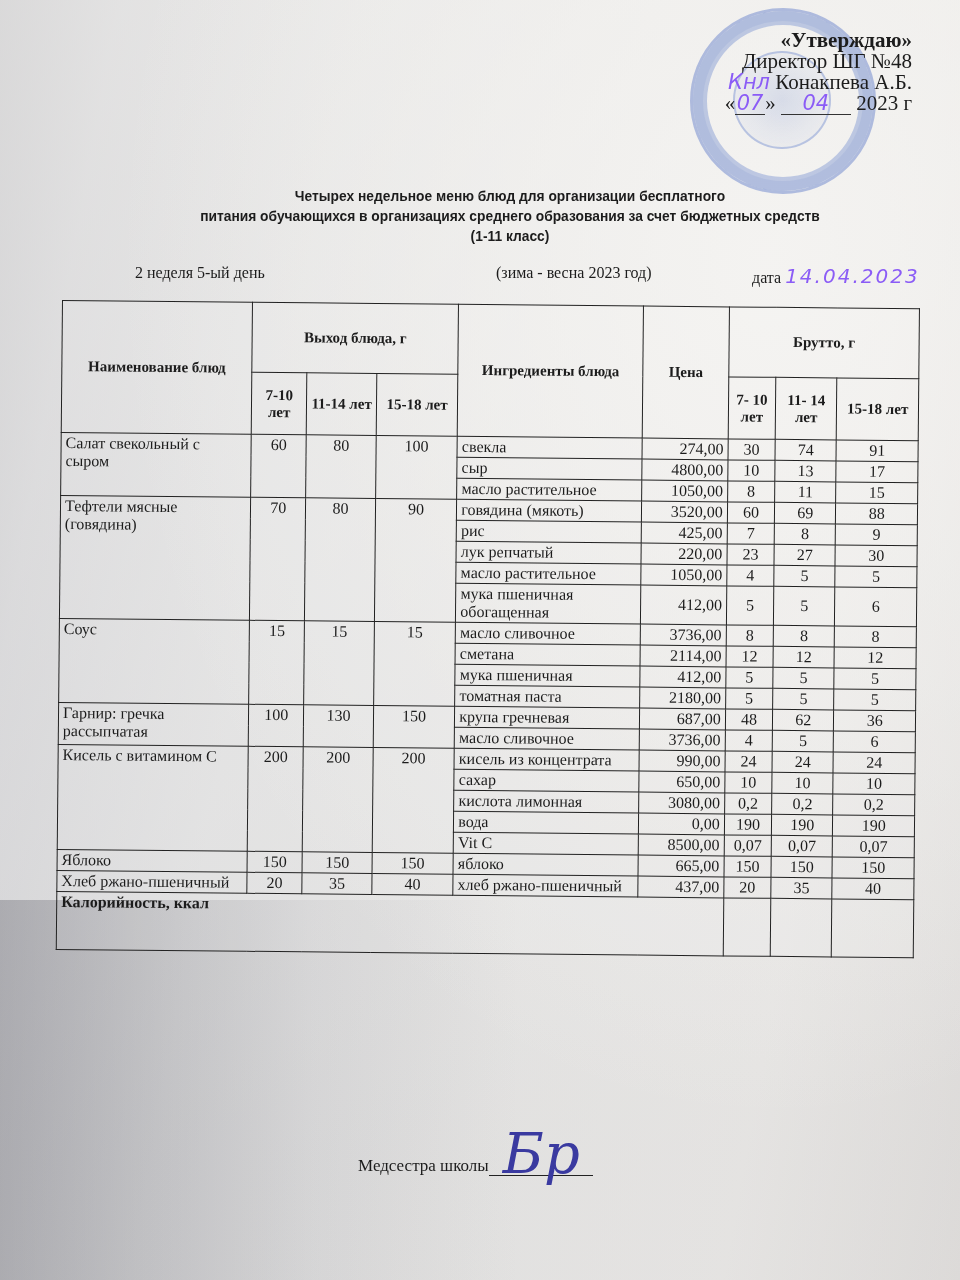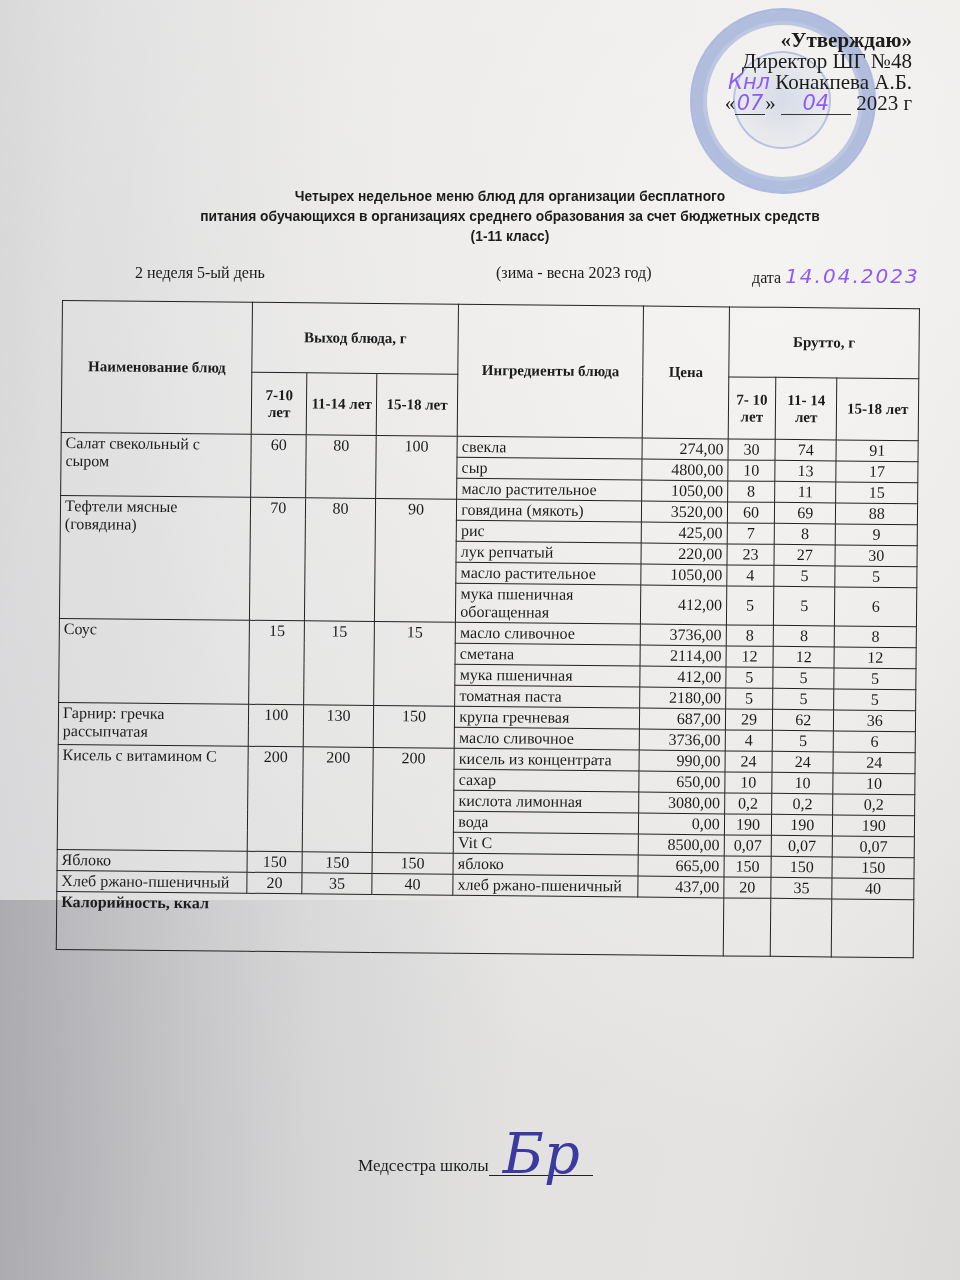--- a/index.html
+++ b/index.html
@@ -225,21 +225,21 @@
       <td class="c-br">5</td>
     </tr>
 
     <tr>
       <td rowspan="2" class="c-name">Гарнир: гречка рассыпчатая</td>
       <td rowspan="2" class="c-num">100</td>
       <td rowspan="2" class="c-num">130</td>
       <td rowspan="2" class="c-num">150</td>
       <td class="c-ing">крупа гречневая</td>
       <td class="c-price">687,00</td>
-      <td class="c-br">29</td>
+      <td class="c-br">48</td>
       <td class="c-br">62</td>
       <td class="c-br">36</td>
     </tr>
     <tr>
       <td class="c-ing">масло сливочное</td>
       <td class="c-price">3736,00</td>
       <td class="c-br">4</td>
       <td class="c-br">5</td>
       <td class="c-br">6</td>
     </tr>

